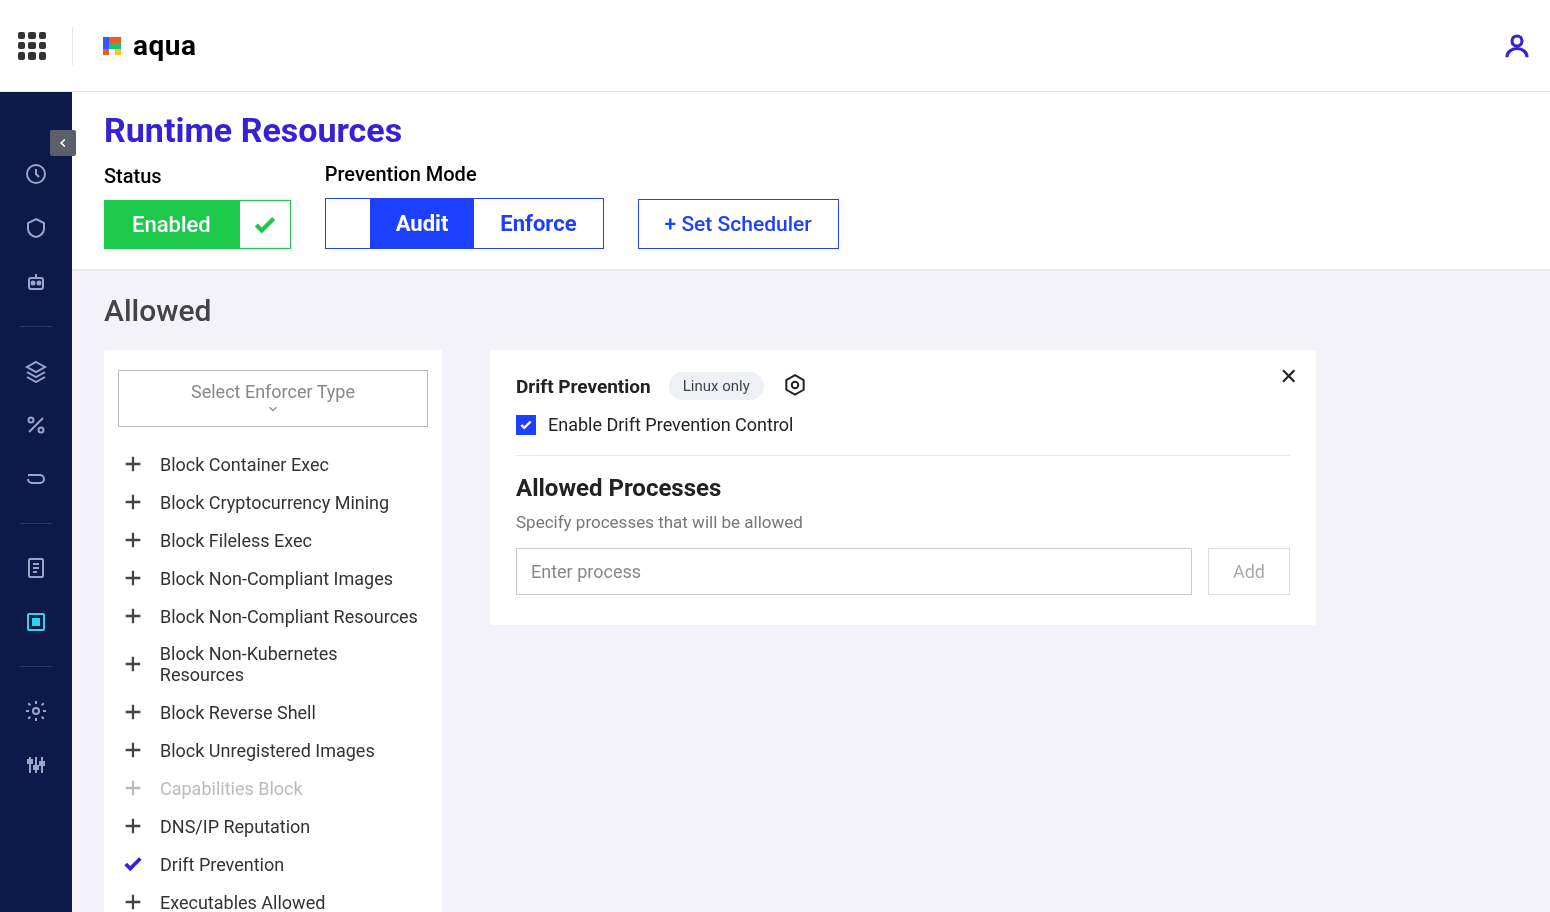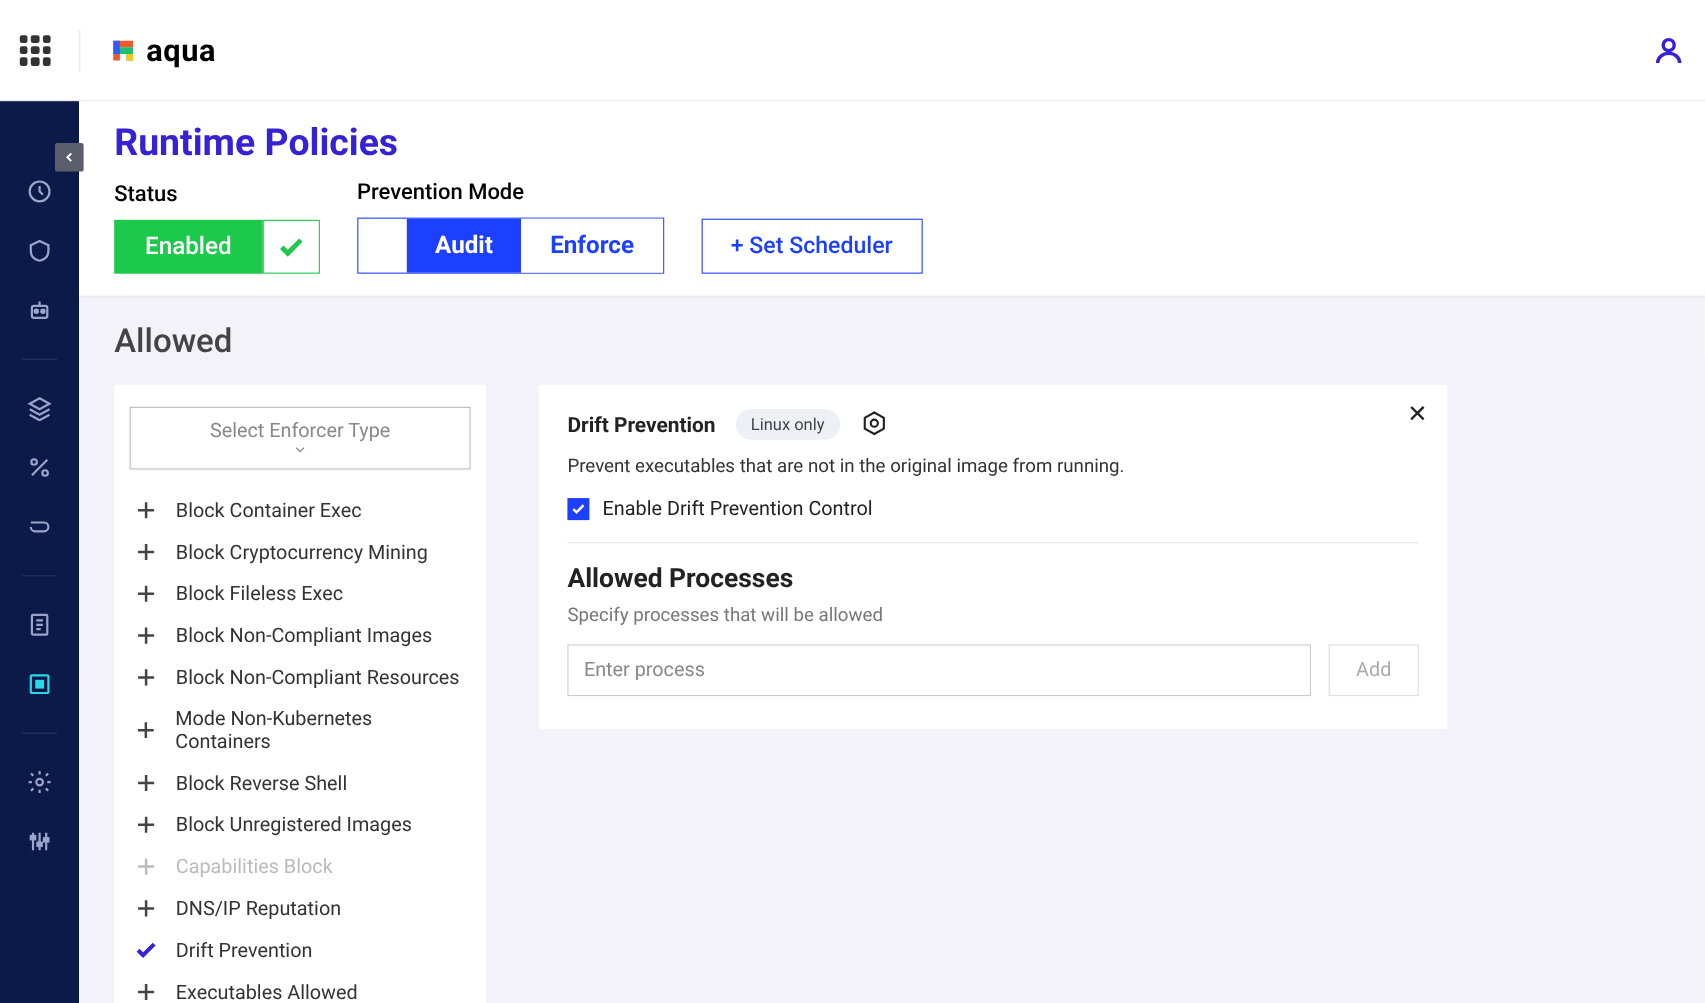--- a/index.html
+++ b/index.html
@@ -175,21 +175,21 @@
           <path d="M6 4v16M12 4v16M18 4v16"></path>
           <rect x="4" y="7" width="4" height="3" fill="#9aa5c9"></rect>
           <rect x="10" y="13" width="4" height="3" fill="#9aa5c9"></rect>
           <rect x="16" y="9" width="4" height="3" fill="#9aa5c9"></rect>
         </svg>
     </div>
   </div>
 
   <div class="main">
     <div class="header-section">
-      <h1 class="page-title">Runtime Policies</h1>
+      <h1 class="page-title">Runtime Resources</h1>
       <div class="status-row">
         <div class="status-group">
           <span class="status-label">Status</span>
           <div class="status-enabled">
             <span class="status-enabled-text">Enabled</span>
             <span class="status-enabled-check">
               <svg viewBox="0 0 24 24" fill="none" stroke="#1cc94a" stroke-width="4">
                   <path d="M4 12l5 5L20 6"></path>
                 </svg>
             </span>
@@ -248,21 +248,21 @@
               <div class="control-item">
                 <svg class="plus" viewBox="0 0 24 24" fill="none" stroke="#444" stroke-width="2.5">
                   <path d="M12 4v16M4 12h16"></path>
                 </svg>
                 <span class="control-item-label">Block Non-Compliant Resources</span>
               </div>
               <div class="control-item">
                 <svg class="plus" viewBox="0 0 24 24" fill="none" stroke="#444" stroke-width="2.5">
                   <path d="M12 4v16M4 12h16"></path>
                 </svg>
-                <span class="control-item-label">Mode Non-Kubernetes Containers</span>
+                <span class="control-item-label">Block Non-Kubernetes Resources</span>
               </div>
               <div class="control-item">
                 <svg class="plus" viewBox="0 0 24 24" fill="none" stroke="#444" stroke-width="2.5">
                   <path d="M12 4v16M4 12h16"></path>
                 </svg>
                 <span class="control-item-label">Block Reverse Shell</span>
               </div>
               <div class="control-item">
                 <svg class="plus" viewBox="0 0 24 24" fill="none" stroke="#444" stroke-width="2.5">
                   <path d="M12 4v16M4 12h16"></path>
@@ -299,21 +299,20 @@
         <div class="detail-panel">
           <span class="detail-close">✕</span>
           <div class="detail-header">
             <span class="detail-title">Drift Prevention</span>
             <span class="badge">Linux only</span>
             <svg class="shield-icon" viewBox="0 0 24 24" fill="none" stroke="#222" stroke-width="1.8">
               <path d="M12 2l8 4.5v9L12 20l-8-4.5v-9L12 2z"></path>
               <circle cx="12" cy="11" r="3"></circle>
             </svg>
           </div>
-          <p class="detail-desc">Prevent executables that are not in the original image from running.</p>
           <div class="checkbox-row">
             <span class="checkbox">
               <svg viewBox="0 0 24 24" fill="none" stroke="#fff" stroke-width="4">
                   <path d="M4 12l5 5L20 6"></path>
                 </svg>
             </span>
             <span class="checkbox-label">Enable Drift Prevention Control</span>
           </div>
           <div class="detail-hr"></div>
           <div class="section-title">Allowed Processes</div>

